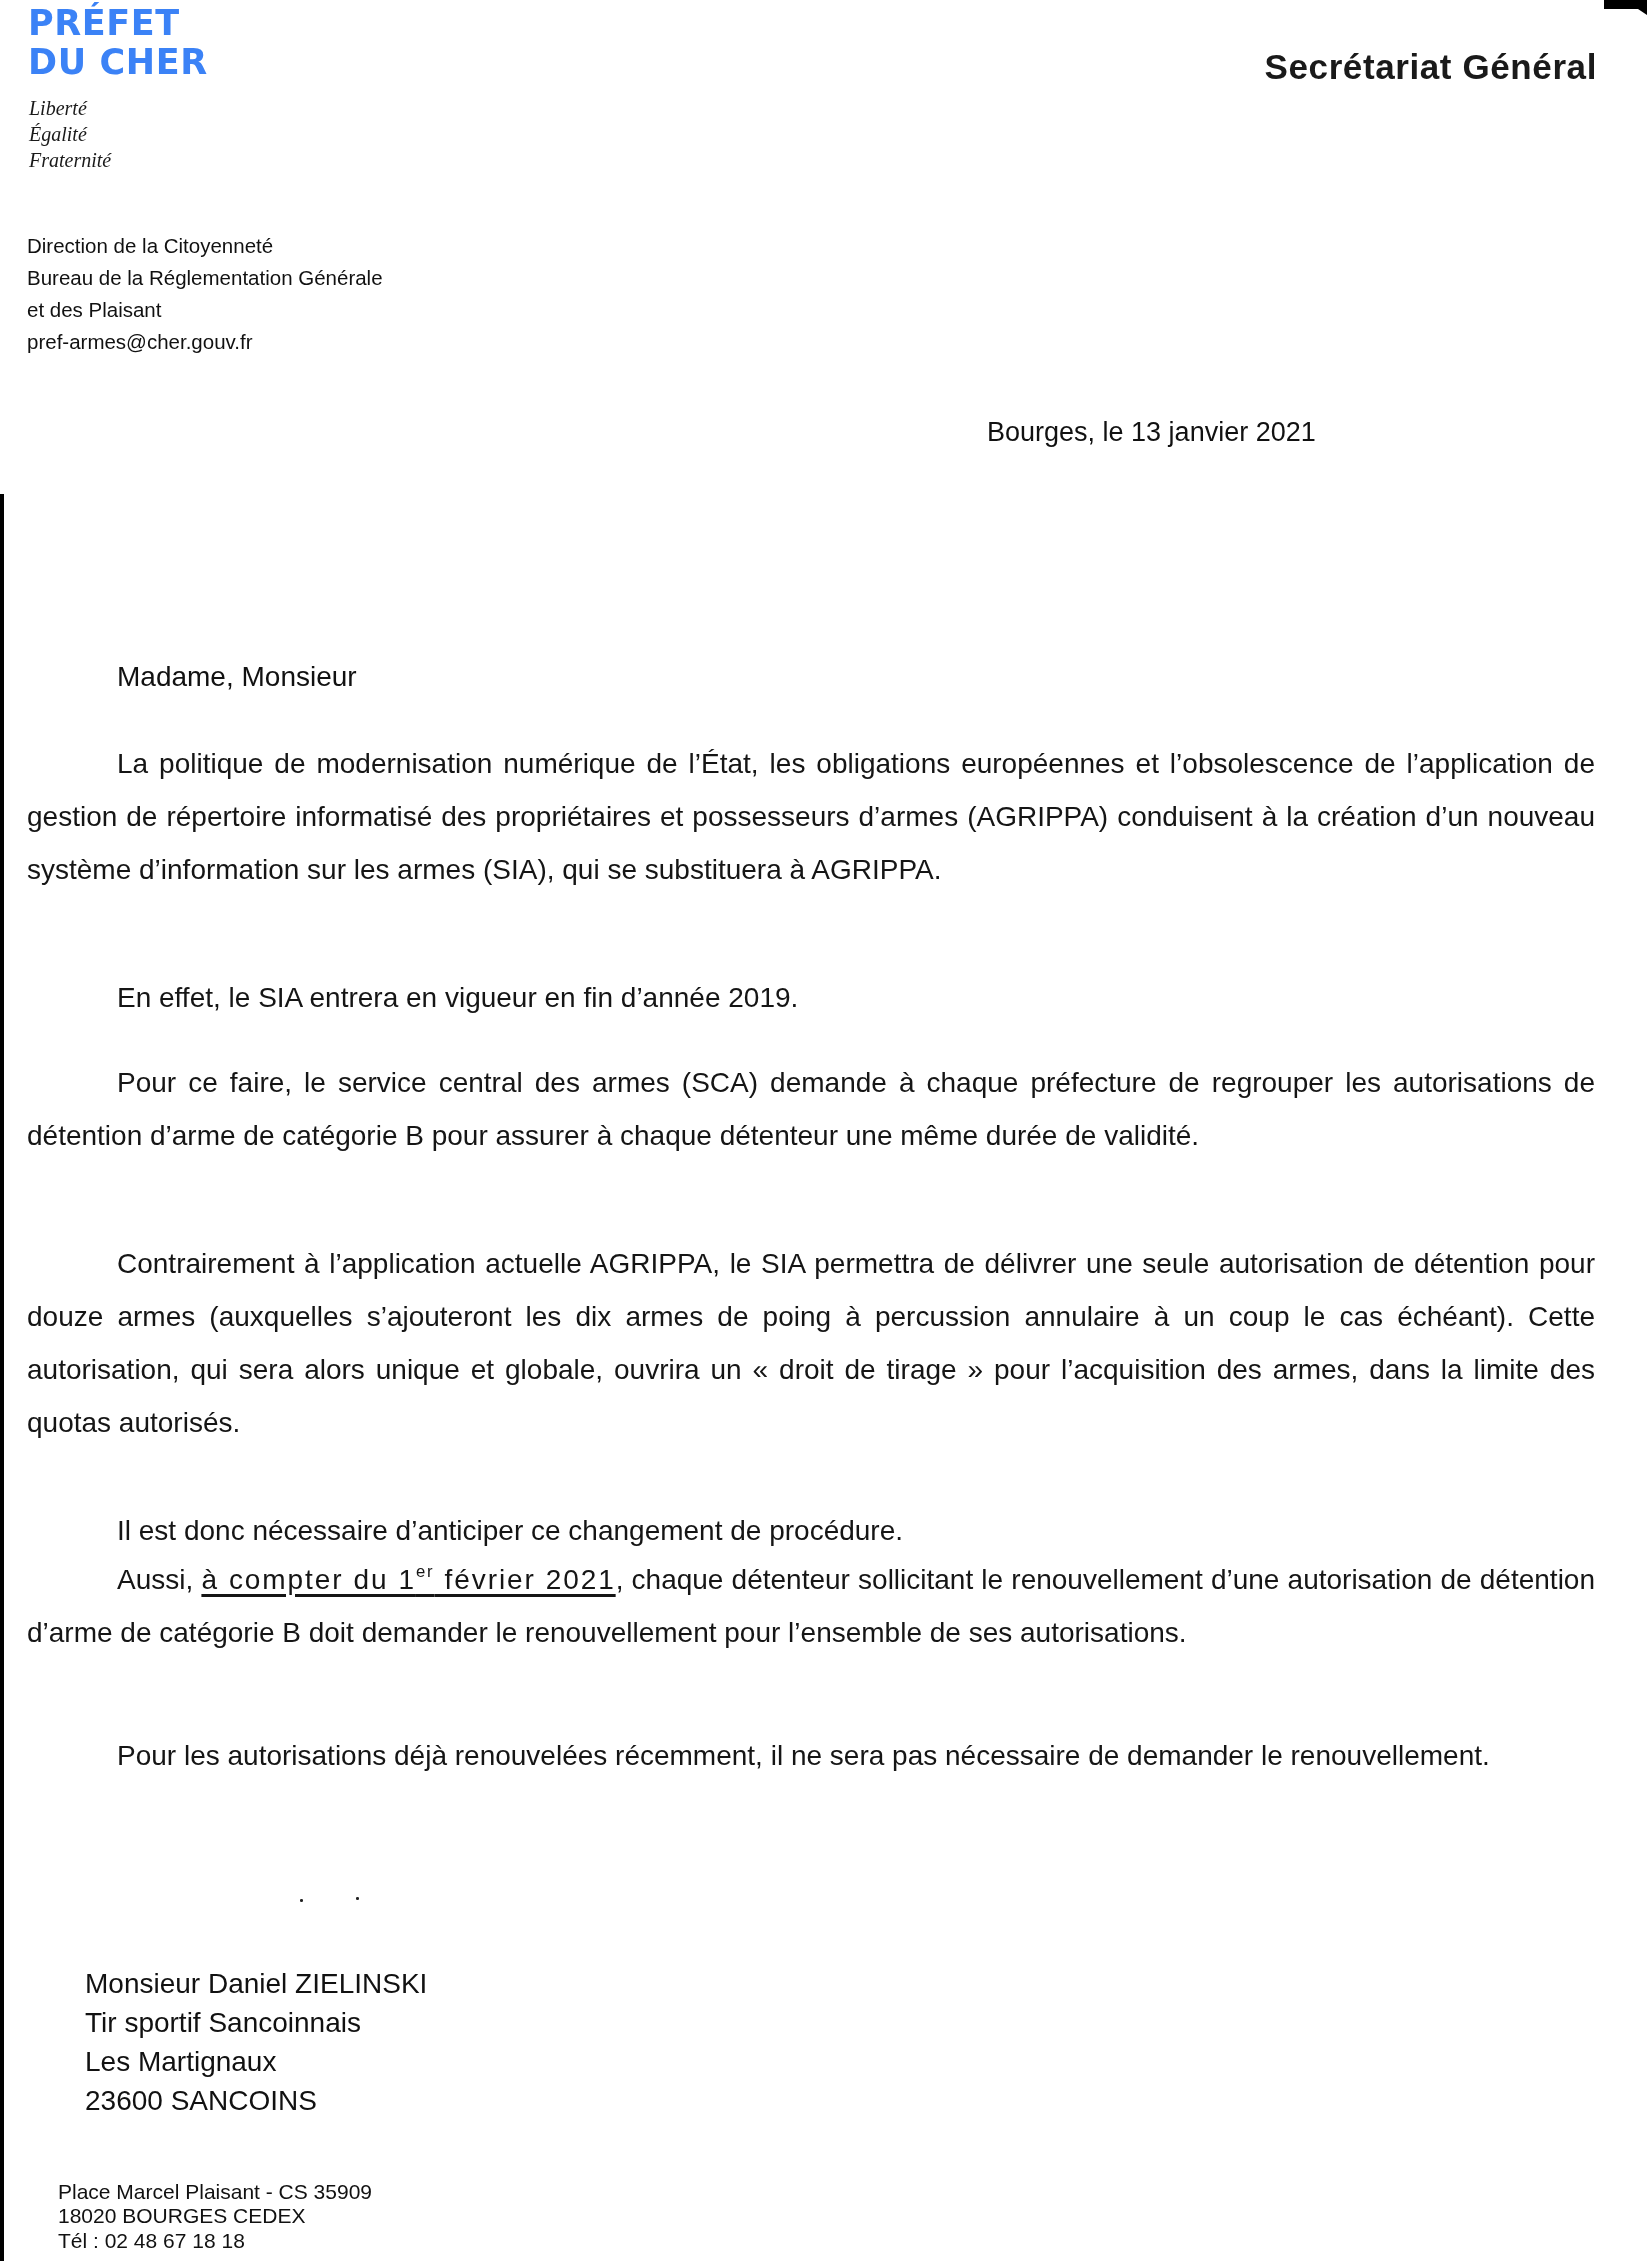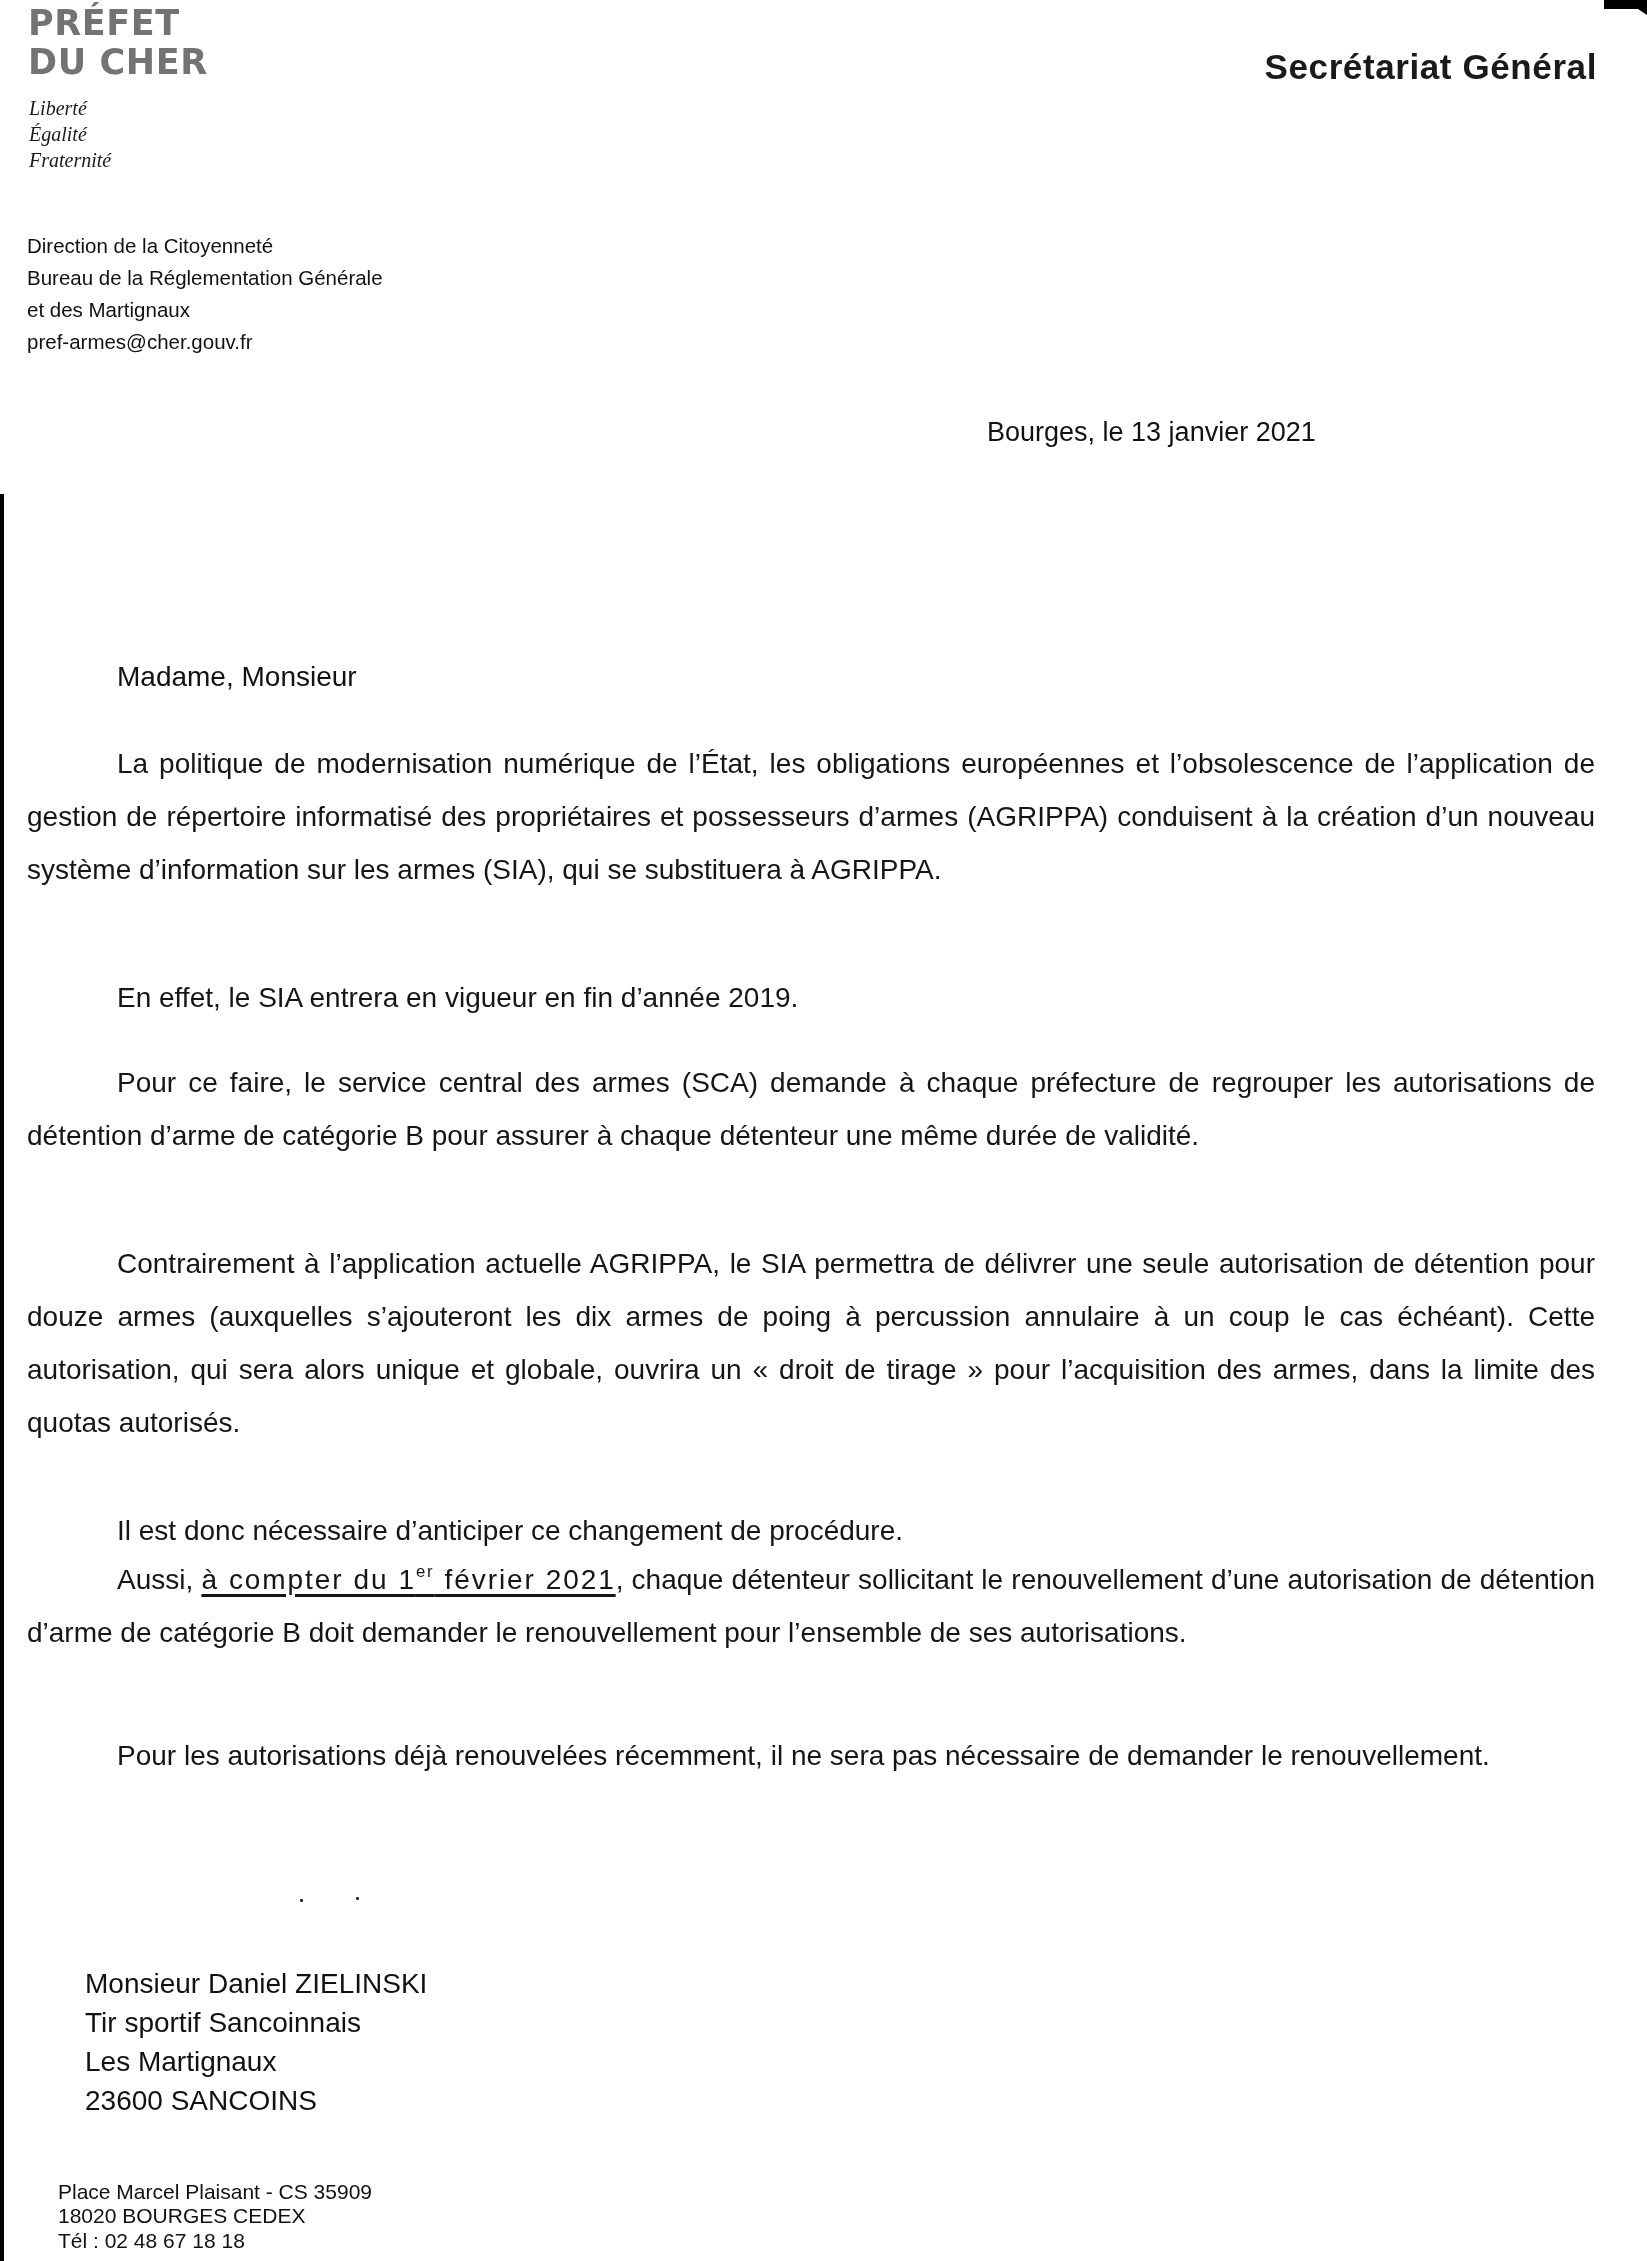--- a/index.html
+++ b/index.html
@@ -2,21 +2,21 @@
 <html style="font-size:10.3px"><head>
   <meta charset="utf-8">
   <style>
     html, body { margin: 0; padding: 0; background: #ffffff; }
     body { width: 1647px; height: 2261px; position: relative; overflow: hidden; color: #111; font-family: "Liberation Sans", sans-serif; }
     .abs { position: absolute; white-space: nowrap; }
     .left-edge { position: absolute; left: 0; top: 494px; width: 3.9px; height: 1767px; background: #000; }
     .corner-mark { position: absolute; left: 1604px; top: 0; width: 43px; height: 9px; background: #000; }
     .corner-mark::after { content: ""; position: absolute; right: 0; top: 9px; width: 0; height: 0; border-left: 9px solid transparent; border-top: 6.4px solid #000; }
 
-    .marianne-title { left: 28px; top: 3.9px; font-family: "DejaVu Sans", sans-serif; font-weight: bold; font-size: 35px; line-height: 39px; letter-spacing: 0.6px; color: #737373; }
+    .marianne-title { left: 28px; top: 3.9px; font-family: "DejaVu Sans", sans-serif; font-weight: bold; font-size: 35px; line-height: 39px; letter-spacing: 0.6px; color: #3b82f6; }
     .marianne-title div { white-space: nowrap; }
     .motto { left: 29px; top: 95px; font-family: "Liberation Serif", serif; font-style: italic; font-size: 20px; line-height: 26px; color: #1a1a1a; }
     .motto div { white-space: nowrap; }
 
     .service-title { right: 50px; top: 47px; font-size: 35px; font-weight: bold; color: #1a1a1a; letter-spacing: 0.6px; }
 
     .sender-block { left: 27px; top: 230px; font-size: 20.5px; line-height: 32px; }
     .sender-block div { white-space: nowrap; }
 
     .date-line { left: 987px; top: 417px; font-size: 27px; }
@@ -58,21 +58,21 @@
   <div>Liberté</div>
   <div>Égalité</div>
   <div>Fraternité</div>
 </div>
 
 <div class="abs service-title">Secrétariat Général</div>
 
 <div class="abs sender-block">
   <div>Direction de la Citoyenneté</div>
   <div>Bureau de la Réglementation Générale</div>
-  <div>et des Martignaux</div>
+  <div>et des Plaisant</div>
   <div>pref-armes@cher.gouv.fr</div>
 </div>
 
 <div class="abs date-line">Bourges, le 13 janvier 2021</div>
 
 <div class="greeting">Madame, Monsieur</div>
 
 <div class="letter-body p1">
     <p>La politique de modernisation numérique de l’État, les obligations européennes et l’obsolescence de l’application de gestion de répertoire informatisé des propriétaires et possesseurs d’armes (AGRIPPA) conduisent à la création d’un nouveau système d’information sur les armes (SIA), qui se substituera à AGRIPPA.</p>
   </div>

